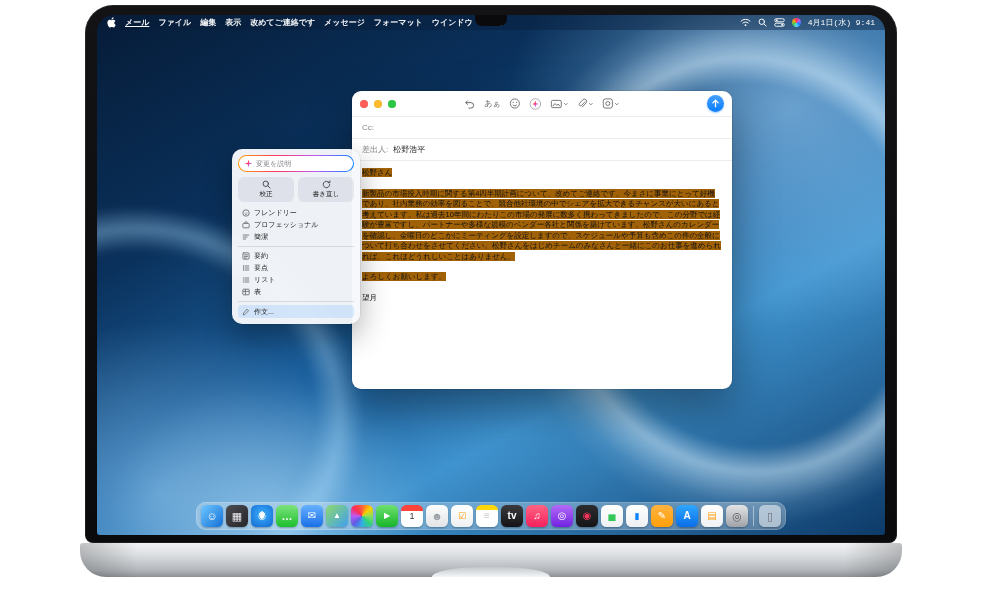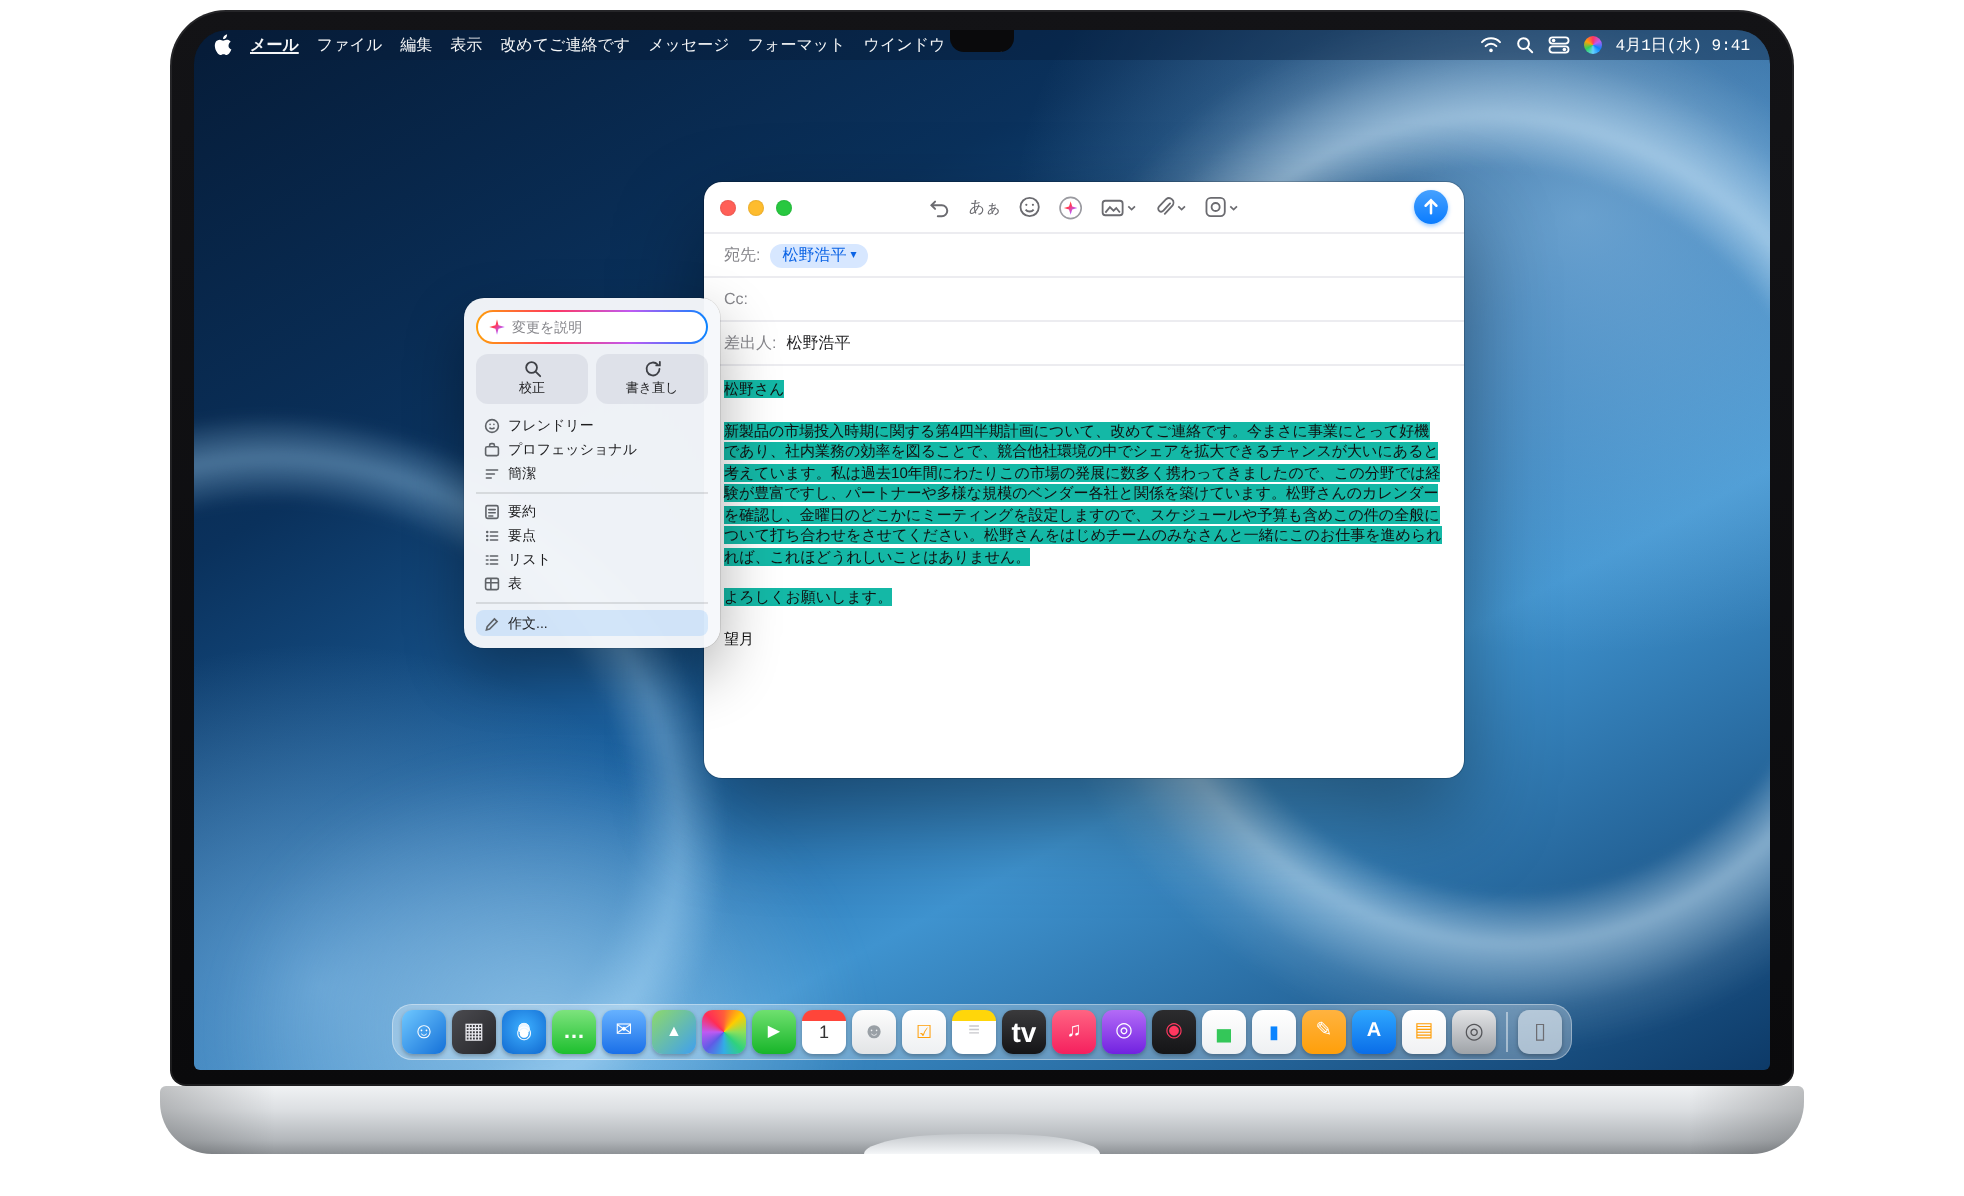--- a/index.html
+++ b/index.html
@@ -28,21 +28,21 @@
   .base{position:absolute;left:80px;top:543px;width:822px;height:34px;border-radius:3px 3px 26px 26px;
     background:linear-gradient(#f0f2f4 0%,#dcdfe2 35%,#b2b6ba 80%,#8e9296 100%);}
   .base::before{content:"";position:absolute;inset:0;border-radius:inherit;
     background:linear-gradient(90deg,rgba(0,0,0,.20),transparent 7%,transparent 93%,rgba(0,0,0,.20));}
   .scoop{position:absolute;left:50%;transform:translateX(-50%);bottom:0;width:118px;height:10px;
     background:linear-gradient(#c4c8cc,#f4f6f8);border-radius:60px 60px 0 0/12px 12px 0 0;}
 
   
   .menubar{position:absolute;top:0;left:0;right:0;height:15px;z-index:40;display:flex;align-items:center;
     gap:9px;padding:0 10px;background:rgba(8,28,58,.42);color:#fff;font-size:8px;}
-  .menu-item{white-space:nowrap;opacity:.96;}
+  .menu-item{white-space:nowrap;opacity:.96;font-weight:bold;}
   .app-name{font-weight:bold;text-decoration:underline;}
   .mb-spacer{flex:1;}
   .status{display:flex;align-items:center;gap:7px;}
   .siri-dot{width:9px;height:9px;border-radius:50%;
     background:conic-gradient(#ff375f,#bf5af2,#0a84ff,#64d2ff,#30d158,#ff9f0a,#ff375f);}
   .mb-time{font-size:8px;white-space:nowrap;font-family:Liberation Mono, monospace;}
 
   
   .dock{position:absolute;left:50%;bottom:5px;transform:translateX(-50%);z-index:40;
     display:flex;align-items:center;gap:3px;padding:3px 5px;border-radius:10px;
@@ -65,21 +65,21 @@
     background:linear-gradient(#46a1ff,#0a7cff);box-shadow:0 1px 2px rgba(10,124,255,.4);}
   .field{display:flex;align-items:center;height:21px;padding:0 10px;font-size:8px;color:#1d1d1f;
     border-top:1px solid #ececf0;flex:0 0 auto;}
   .f-label{color:#86868b;margin-right:5px;}
   .chip{display:flex;align-items:center;gap:2px;background:#d7e7ff;color:#0b63e5;
     padding:1px 6px;border-radius:8px;font-size:8px;line-height:10px;}
   .chip-chev{font-size:6px;}
   .subj{font-weight:bold;}
   .msg-body{flex:1;border-top:1px solid #ececf0;padding:7px 10px;font-size:7.5px;line-height:10.5px;color:#111;overflow:hidden;}
   .msg-block{margin:0 0 10px 0;}
-  .hl{background:#14b8a6;box-decoration-break:clone;}
+  .hl{background:#a16207;box-decoration-break:clone;}
 
   
   .wt{position:absolute;left:135px;top:134px;width:116px;z-index:35;padding:6px;border-radius:10px;
     background:rgba(246,248,251,.97);font-size:7px;color:#1d1d1f;
     box-shadow:0 12px 30px rgba(0,0,0,.32),0 0 0 0.5px rgba(0,0,0,.09);}
   .wt-input{display:flex;align-items:center;gap:3px;height:15px;padding:0 5px;border-radius:9px;
     border:1px solid transparent;color:#86868b;
     background:linear-gradient(#fff,#fff) padding-box,
                linear-gradient(90deg,#ff9f0a,#ff375f,#bf5af2,#0a84ff) border-box;}
   .wt-actions{display:flex;gap:4px;margin:5px 0;}
@@ -196,27 +196,20 @@
             </span>
           </span>
           <span class="send">
             <svg width="9" height="9" viewBox="0 0 10 10" fill="none" stroke="#fff" stroke-width="1.4" stroke-linecap="round">
                 <path d="M5 8.5v-7M2 4.3 5 1.3l3 3"></path>
               </svg>
           </span>
         </div>
 
         <div class="field">
-          <span class="f-label">宛先:</span>
-          <span class="chip">
-            <span>松野浩平</span>
-            <span class="chip-chev">▾</span>
-          </span>
-        </div>
-        <div class="field">
           <span class="f-label">Cc:</span>
         </div>
         <div class="field">
           <span class="f-label">差出人:</span>
           <span>松野浩平</span>
         </div>
 
         <div class="msg-body">
           <div class="msg-block"><span class="hl">松野さん</span></div>
           <div class="msg-block"><span class="hl">新製品の市場投入時期に関する第4四半期計画について、改めてご連絡です。今まさに事業にとって好機であり、社内業務の効率を図ることで、競合他社環境の中でシェアを拡大できるチャンスが大いにあると考えています。私は過去10年間にわたりこの市場の発展に数多く携わってきましたので、この分野では経験が豊富ですし、パートナーや多様な規模のベンダー各社と関係を築けています。松野さんのカレンダーを確認し、金曜日のどこかにミーティングを設定しますので、スケジュールや予算も含めこの件の全般について打ち合わせをさせてください。松野さんをはじめチームのみなさんと一緒にこのお仕事を進められれば、これほどうれしいことはありません。</span></div>
@@ -366,21 +359,21 @@
           <div class="dock-icon" style="background: linear-gradient(rgb(253, 253, 253), rgb(226, 228, 230));">
             <span style="color: rgb(154, 160, 166); font-size: 11px; line-height: 1;">☻</span>
           </div>
           <div class="dock-icon" style="background: linear-gradient(rgb(255, 255, 255), rgb(238, 240, 242));">
             <span style="color: rgb(255, 159, 10); font-size: 9px; line-height: 1;">☑</span>
           </div>
           <div class="dock-icon" style="background: linear-gradient(rgb(255, 214, 10) 0px, rgb(255, 214, 10) 24%, rgb(255, 255, 255) 24%);">
             <span style="color: rgb(201, 201, 206); font-size: 10px; line-height: 1;">≡</span>
           </div>
           <div class="dock-icon" style="background: linear-gradient(rgb(58, 58, 60), rgb(20, 20, 22));">
-            <span style="color: rgb(255, 255, 255); font-size: 14px; line-height: 1; font-weight: bold;">tv</span>
+            <span style="color: rgb(255, 255, 255); font-size: 10px; line-height: 1; font-weight: bold;">tv</span>
           </div>
           <div class="dock-icon" style="background: linear-gradient(rgb(255, 100, 130), rgb(245, 32, 94));">
             <span style="color: rgb(255, 255, 255); font-size: 10px; line-height: 1;">♫</span>
           </div>
           <div class="dock-icon" style="background: linear-gradient(rgb(179, 107, 247), rgb(113, 34, 224));">
             <span style="color: rgb(255, 255, 255); font-size: 10px; line-height: 1;">◎</span>
           </div>
           <div class="dock-icon" style="background: linear-gradient(rgb(44, 44, 46), rgb(21, 21, 23));">
             <span style="color: rgb(255, 55, 95); font-size: 10px; line-height: 1;">◉</span>
           </div>

